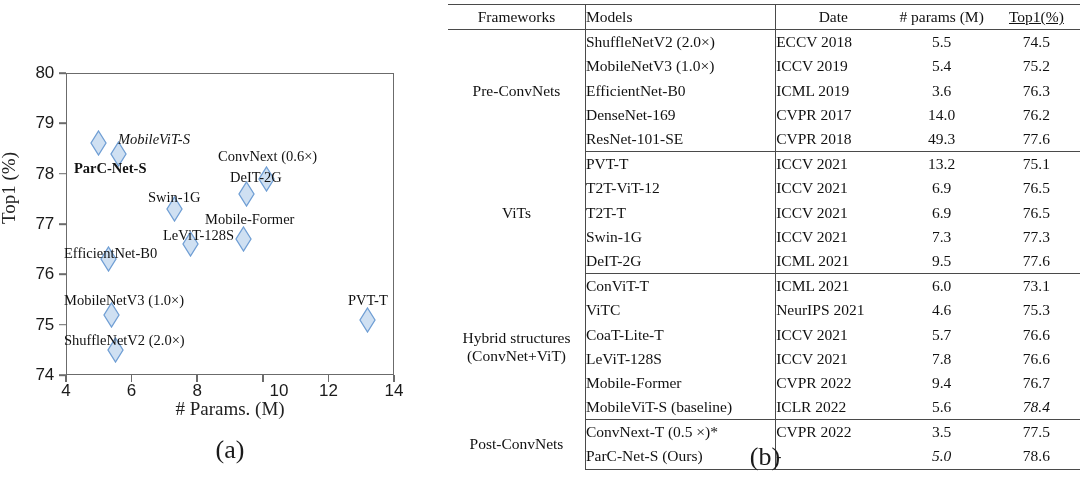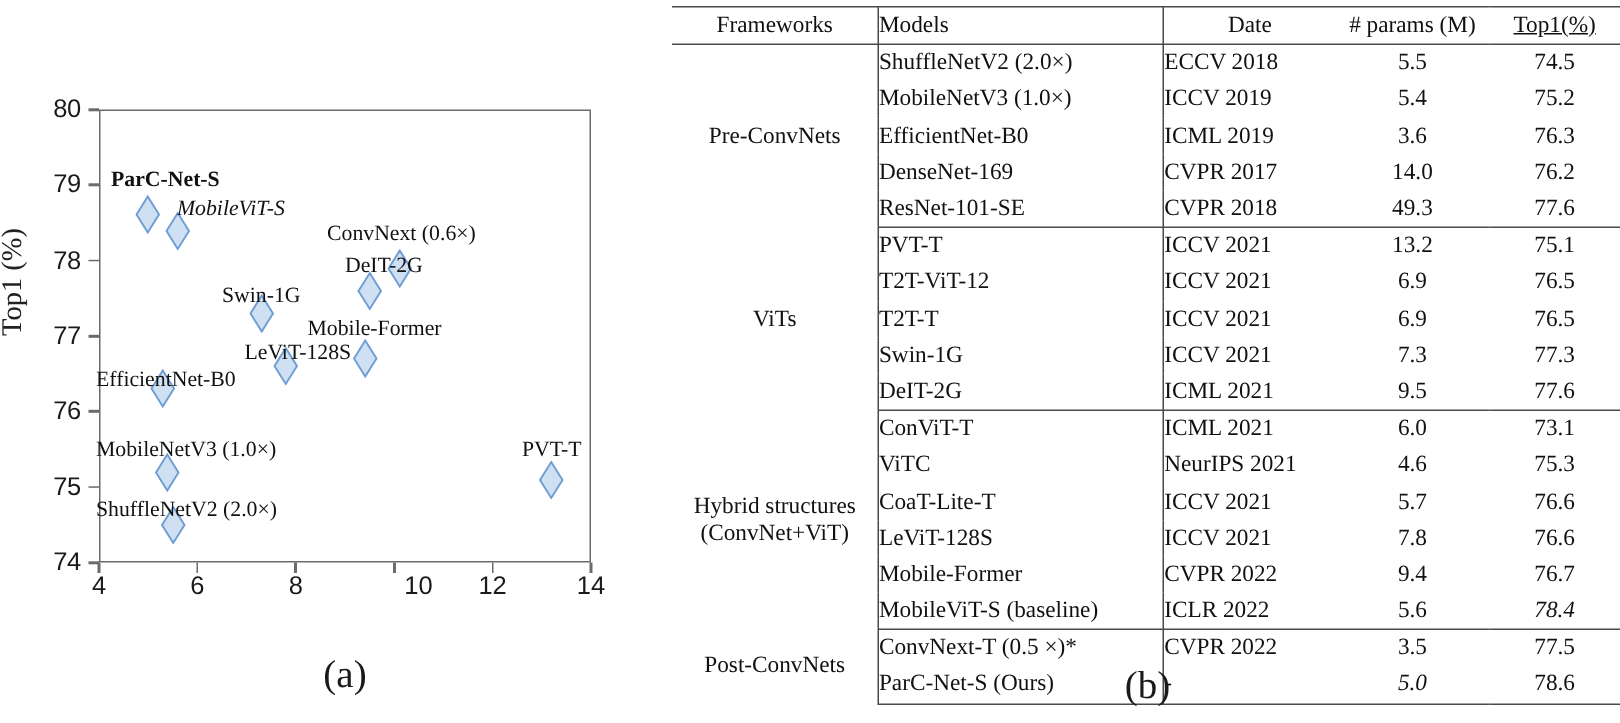--- a/index.html
+++ b/index.html
@@ -84,21 +84,21 @@
   }
   .marker svg{display:block;width:17px;height:26px;}
 
   .pt-label{
     position:absolute;
     font-size:14.5px;
     white-space:nowrap;
     color:#111;
     line-height:1;
   }
-  .pt-label.bold{font-weight:bold;}
+  .pt-label.bold{font-weight:bold;margin-top:48px;}
   .pt-label.italic{font-style:italic;}
 
   
   #figure-b{position:absolute;left:440px;top:0;width:650px;height:482px;}
 
   table#perf-table{
     position:absolute;
     left:8px;top:4px;
     width:632px;
     border-collapse:collapse;
@@ -241,20 +241,21 @@
         <div class="pt-label" style="left: 230px; top: 170px;">DeIT-2G</div>
         <div class="pt-label" style="left: 148px; top: 190px;">Swin-1G</div>
         <div class="pt-label" style="left: 205px; top: 212px;">Mobile-Former</div>
         <div class="pt-label" style="left: 163px; top: 228px;">LeViT-128S</div>
         <div class="pt-label" style="left: 64px; top: 246px;">EfficientNet-B0</div>
         <div class="pt-label" style="left: 64px; top: 293px;">MobileNetV3 (1.0×)</div>
         <div class="pt-label" style="left: 348px; top: 293px;">PVT-T</div>
         <div class="pt-label" style="left: 64px; top: 333px;">ShuffleNetV2 (2.0×)</div>
       </div>
 
+    <div id="xlabel"># Params. (M)</div>
     <div id="caption-a">(a)</div>
   </div>
 
   <div id="figure-b">
     <table id="perf-table">
       <thead>
         <tr class="rule-top rule-thin-bot">
           <th class="c-frame hdr-frame">Frameworks</th>
           <th class="c-model hdr-model">Models</th>
           <th class="c-date hdr-date">Date</th>

